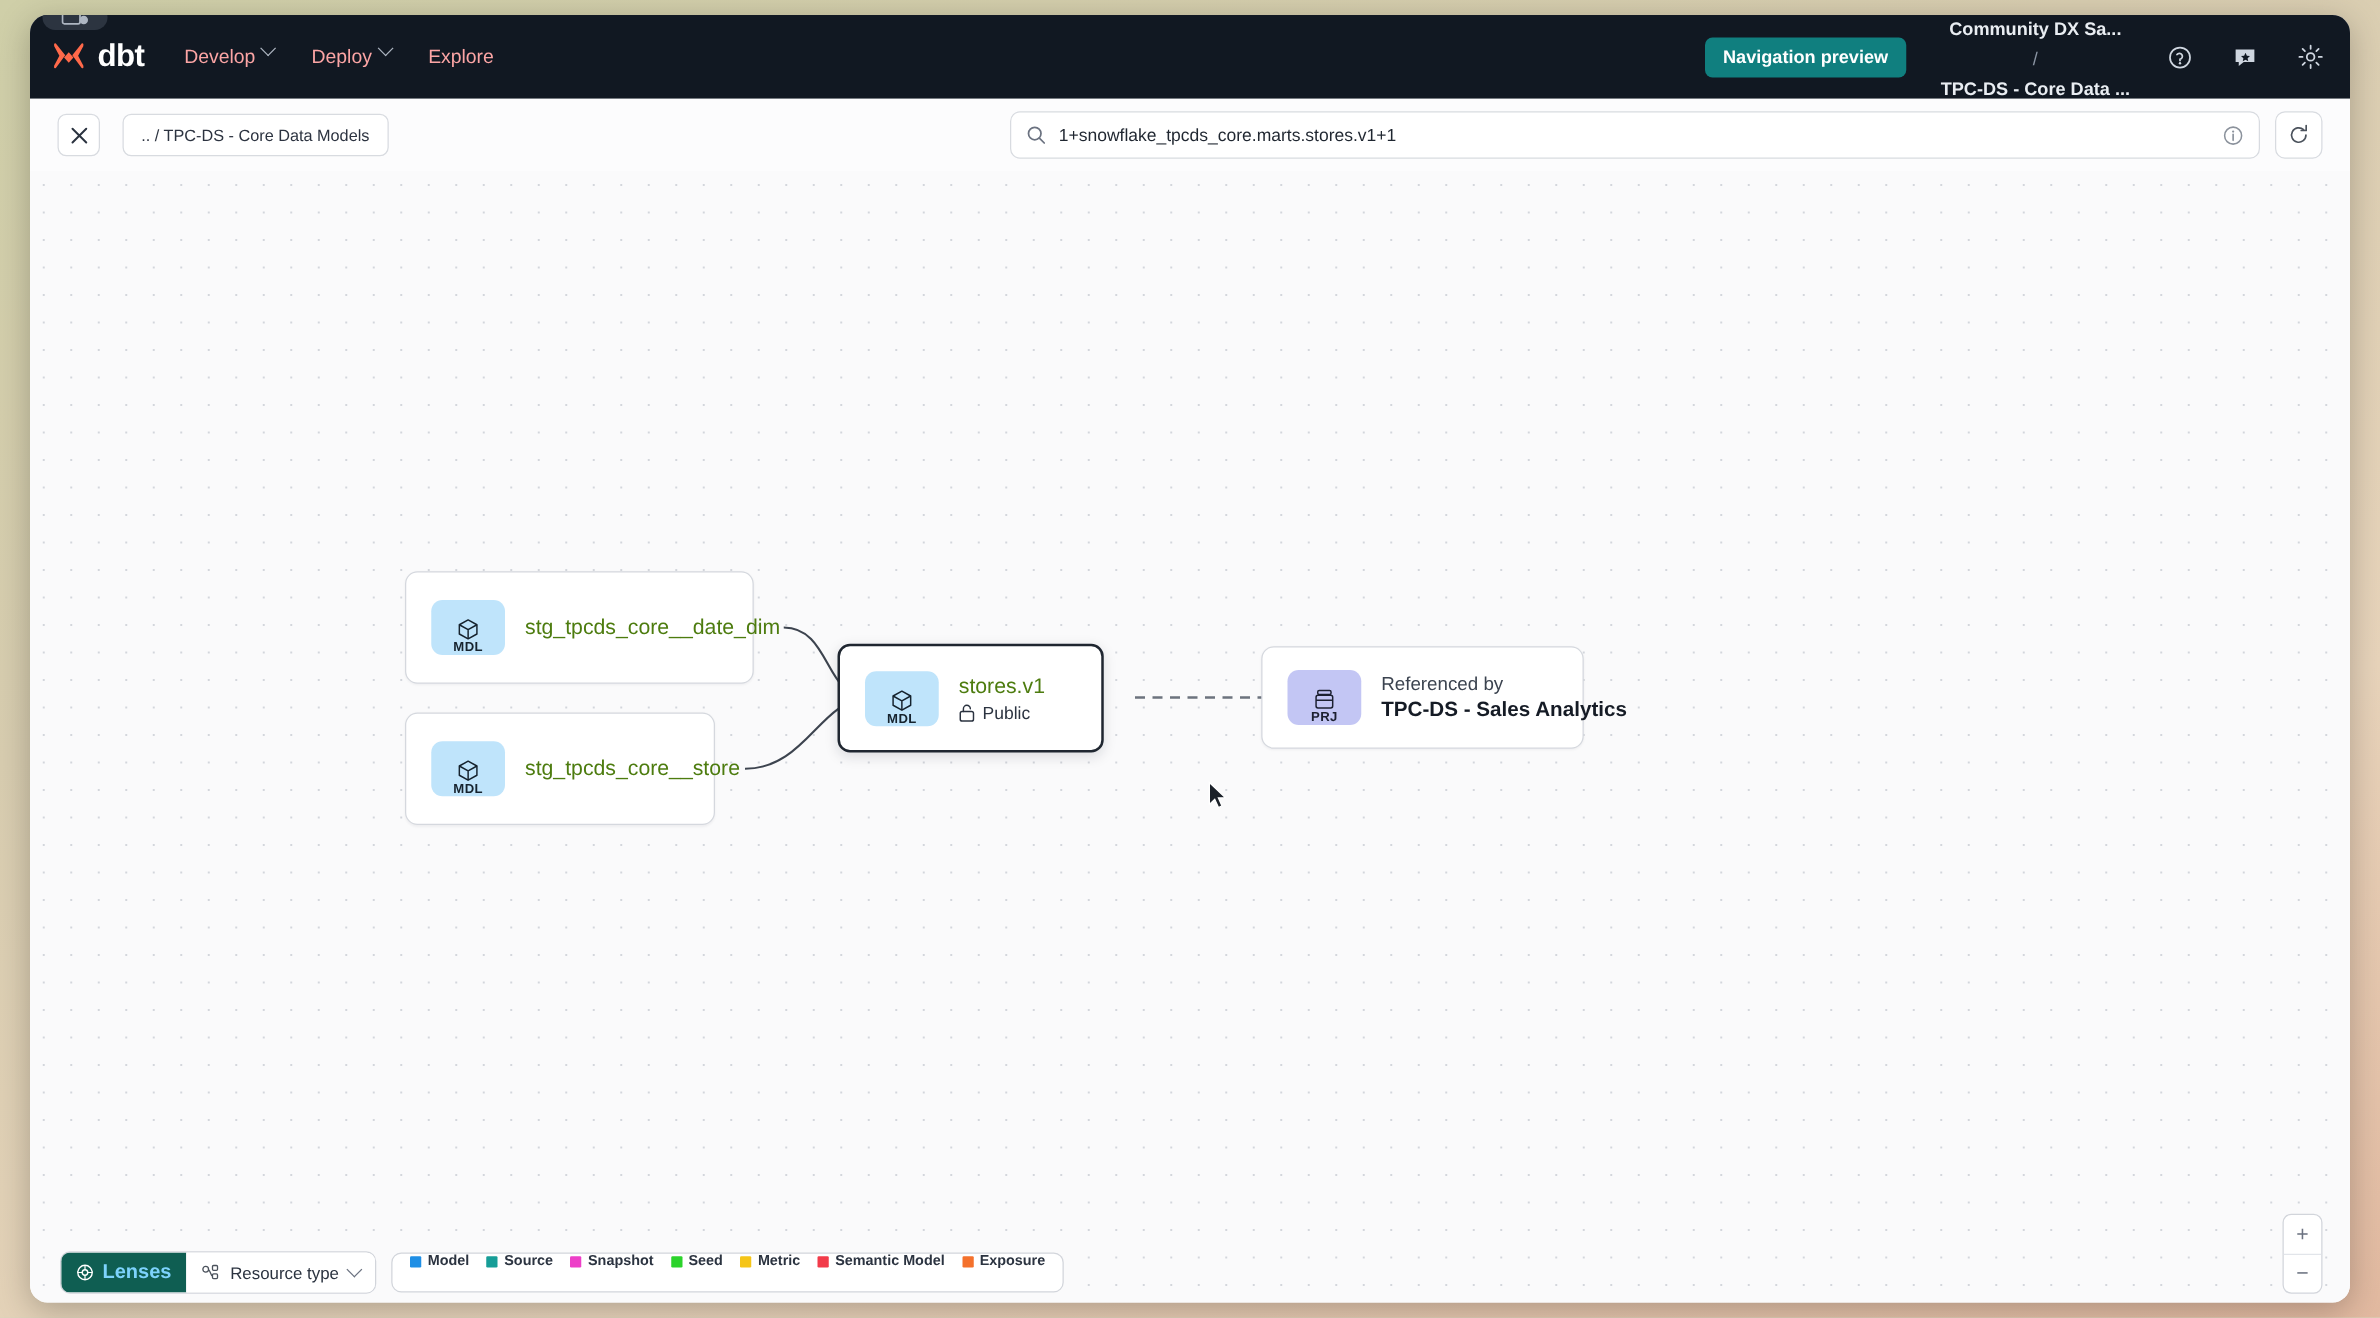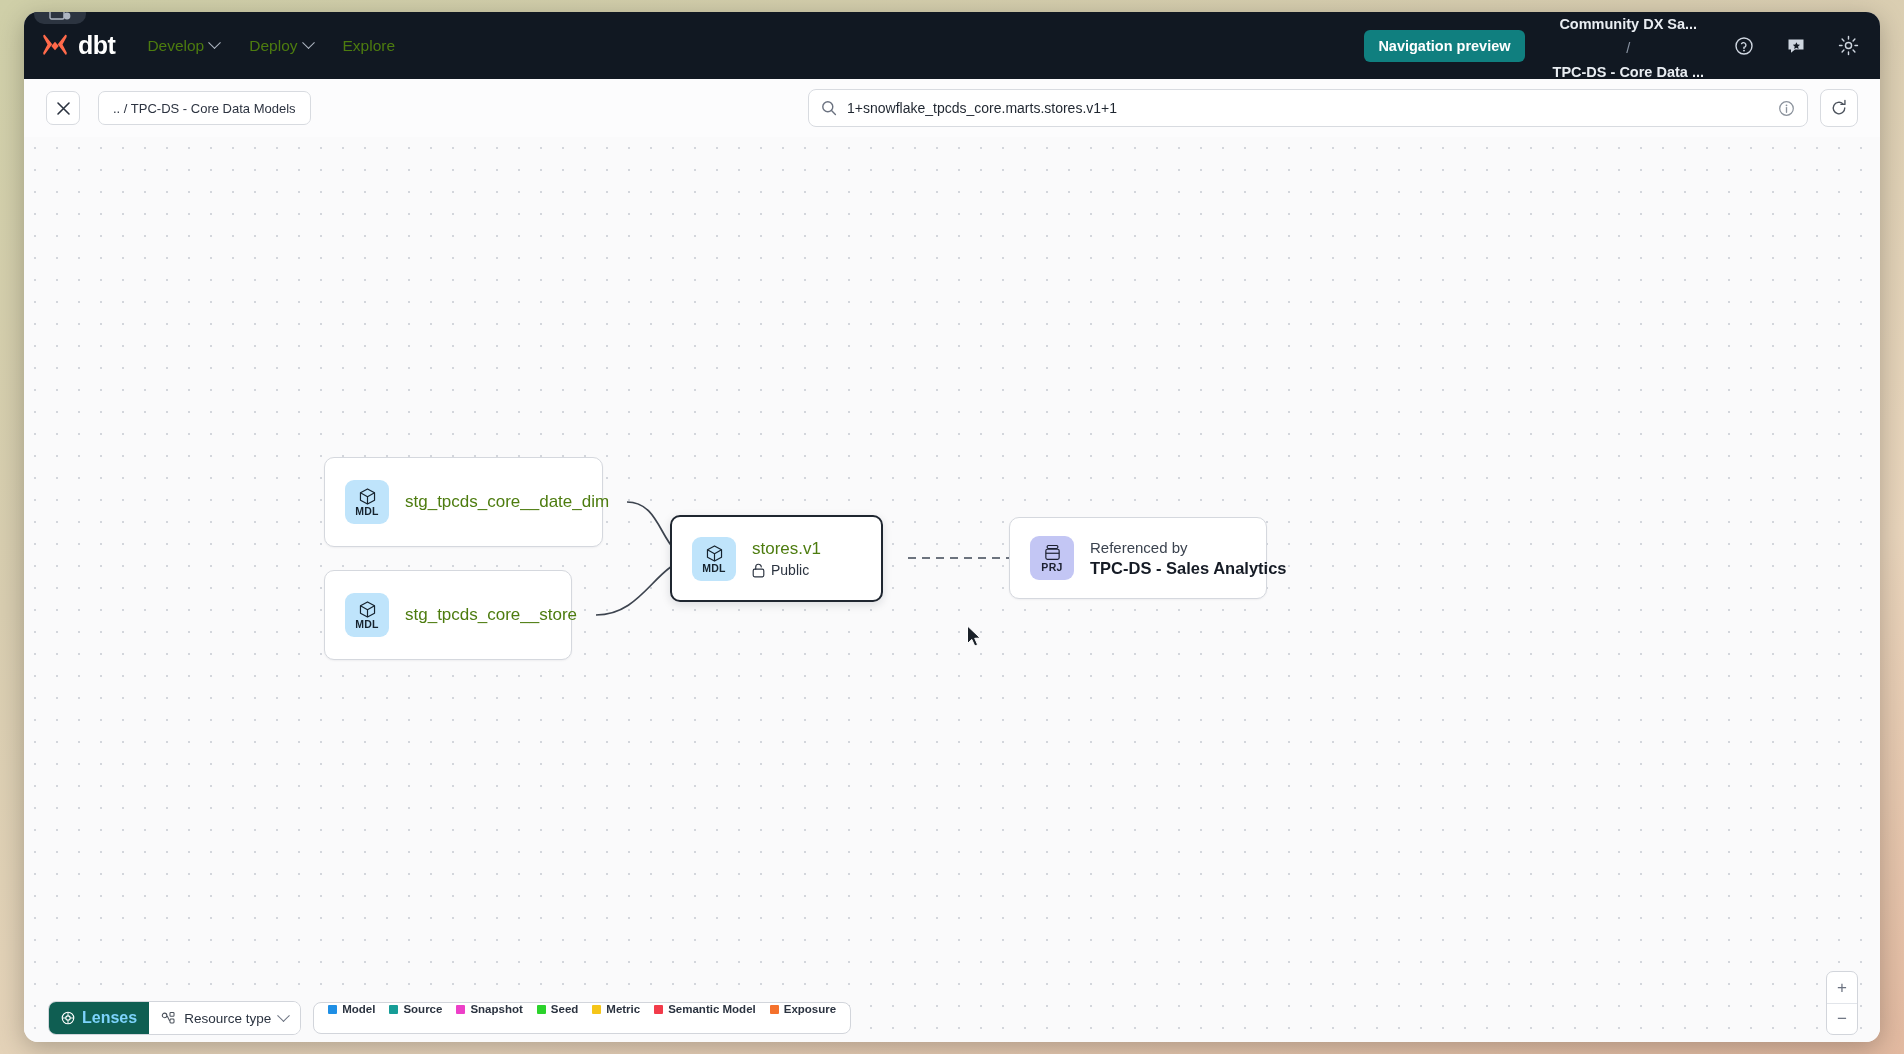--- a/index.html
+++ b/index.html
@@ -33,22 +33,22 @@
     display: flex;
     align-items: center;
     padding: 0 20px 0 16px;
     color: #fff;
   }
   .logo-wrap { display:flex; align-items:center; gap:8px; margin-right: 32px;}
   .dbt-mark { width: 30px; height: 30px; display:block; }
   .dbt-word { font-size: 25px; font-weight: 700; letter-spacing: -0.5px; color:#fff; line-height:1;}
   .nav-links { display:flex; align-items:center; gap:30px; }
   .nav-link {
-    font-size: 15.5px; color:#4d7c0f; font-weight:500;
-    display:flex; align-items:center; gap:6px; cursor:pointer;
+    font-size: 15.5px; color:#fca5a5; font-weight:500;
+    display:flex; align-items:flex-start; gap:6px; cursor:pointer;
   }
   .chev { width:9px; height:9px; border-right:1.6px solid #aeb6c2; border-bottom:1.6px solid #aeb6c2;
           transform: rotate(45deg) translate(-2px,-2px); }
   .topnav-right { margin-left:auto; display:flex; align-items:center; gap:28px; }
   .nav-preview-btn {
     background:#107f7f; color:#fff; font-size:14.5px; font-weight:600;
     padding: 8px 14px; border-radius:6px; border:none; cursor:pointer;
     white-space: nowrap;
   }
   .crumbs { display:flex; align-items:center; gap:8px; font-size:14.5px; font-weight:600; color:#e9edf2;flex-direction:column;}
@@ -100,22 +100,22 @@
   .edges { position:absolute; inset:0; width:100%; height:100%; pointer-events:none; }
 
   .node {
     position:absolute; background:#fff; border:1.5px solid #d5d8de; border-radius:10px;
     display:flex; align-items:center; gap:16px; padding: 0 20px;
     box-shadow: 0 1px 2px rgba(16,24,40,.05);
     cursor:pointer;
   }
   .node.selected { border:2.5px solid #1f2630; box-shadow: 0 3px 10px rgba(16,24,40,.13); }
   .badge {
-    width:44px;height:44px;border-radius:9px;display:flex;flex-direction:column;
-    align-items:center;justify-content:center;gap:0px; flex:none;
+    width:59px;height:44px;border-radius:9px;display:flex;flex-direction:column;
+    align-items:center;justify-content:flex-end;gap:0px; flex:none;
   }
   .badge.mdl { background:#bfe4fb; color:#16232e; }
   .badge.prj { background:#c3c6f4; color:#1c2030; }
   .badge-text { font-size:10.5px; font-weight:700; letter-spacing:.3px; line-height:11px; }
   .node-title { font-size:17px; color:#4d7c0f; font-weight:400; white-space:nowrap; }
   .node-stack { display:flex; flex-direction:column; gap:3px; }
   .node-sub { font-size:14px; color:#2b3340; display:flex; align-items:center; gap:6px; }
   .node-kicker { font-size:15px; color:#3b434f; }
   .node-main { font-size:16.5px; color:#151b25; font-weight:600; white-space:nowrap; }
 

